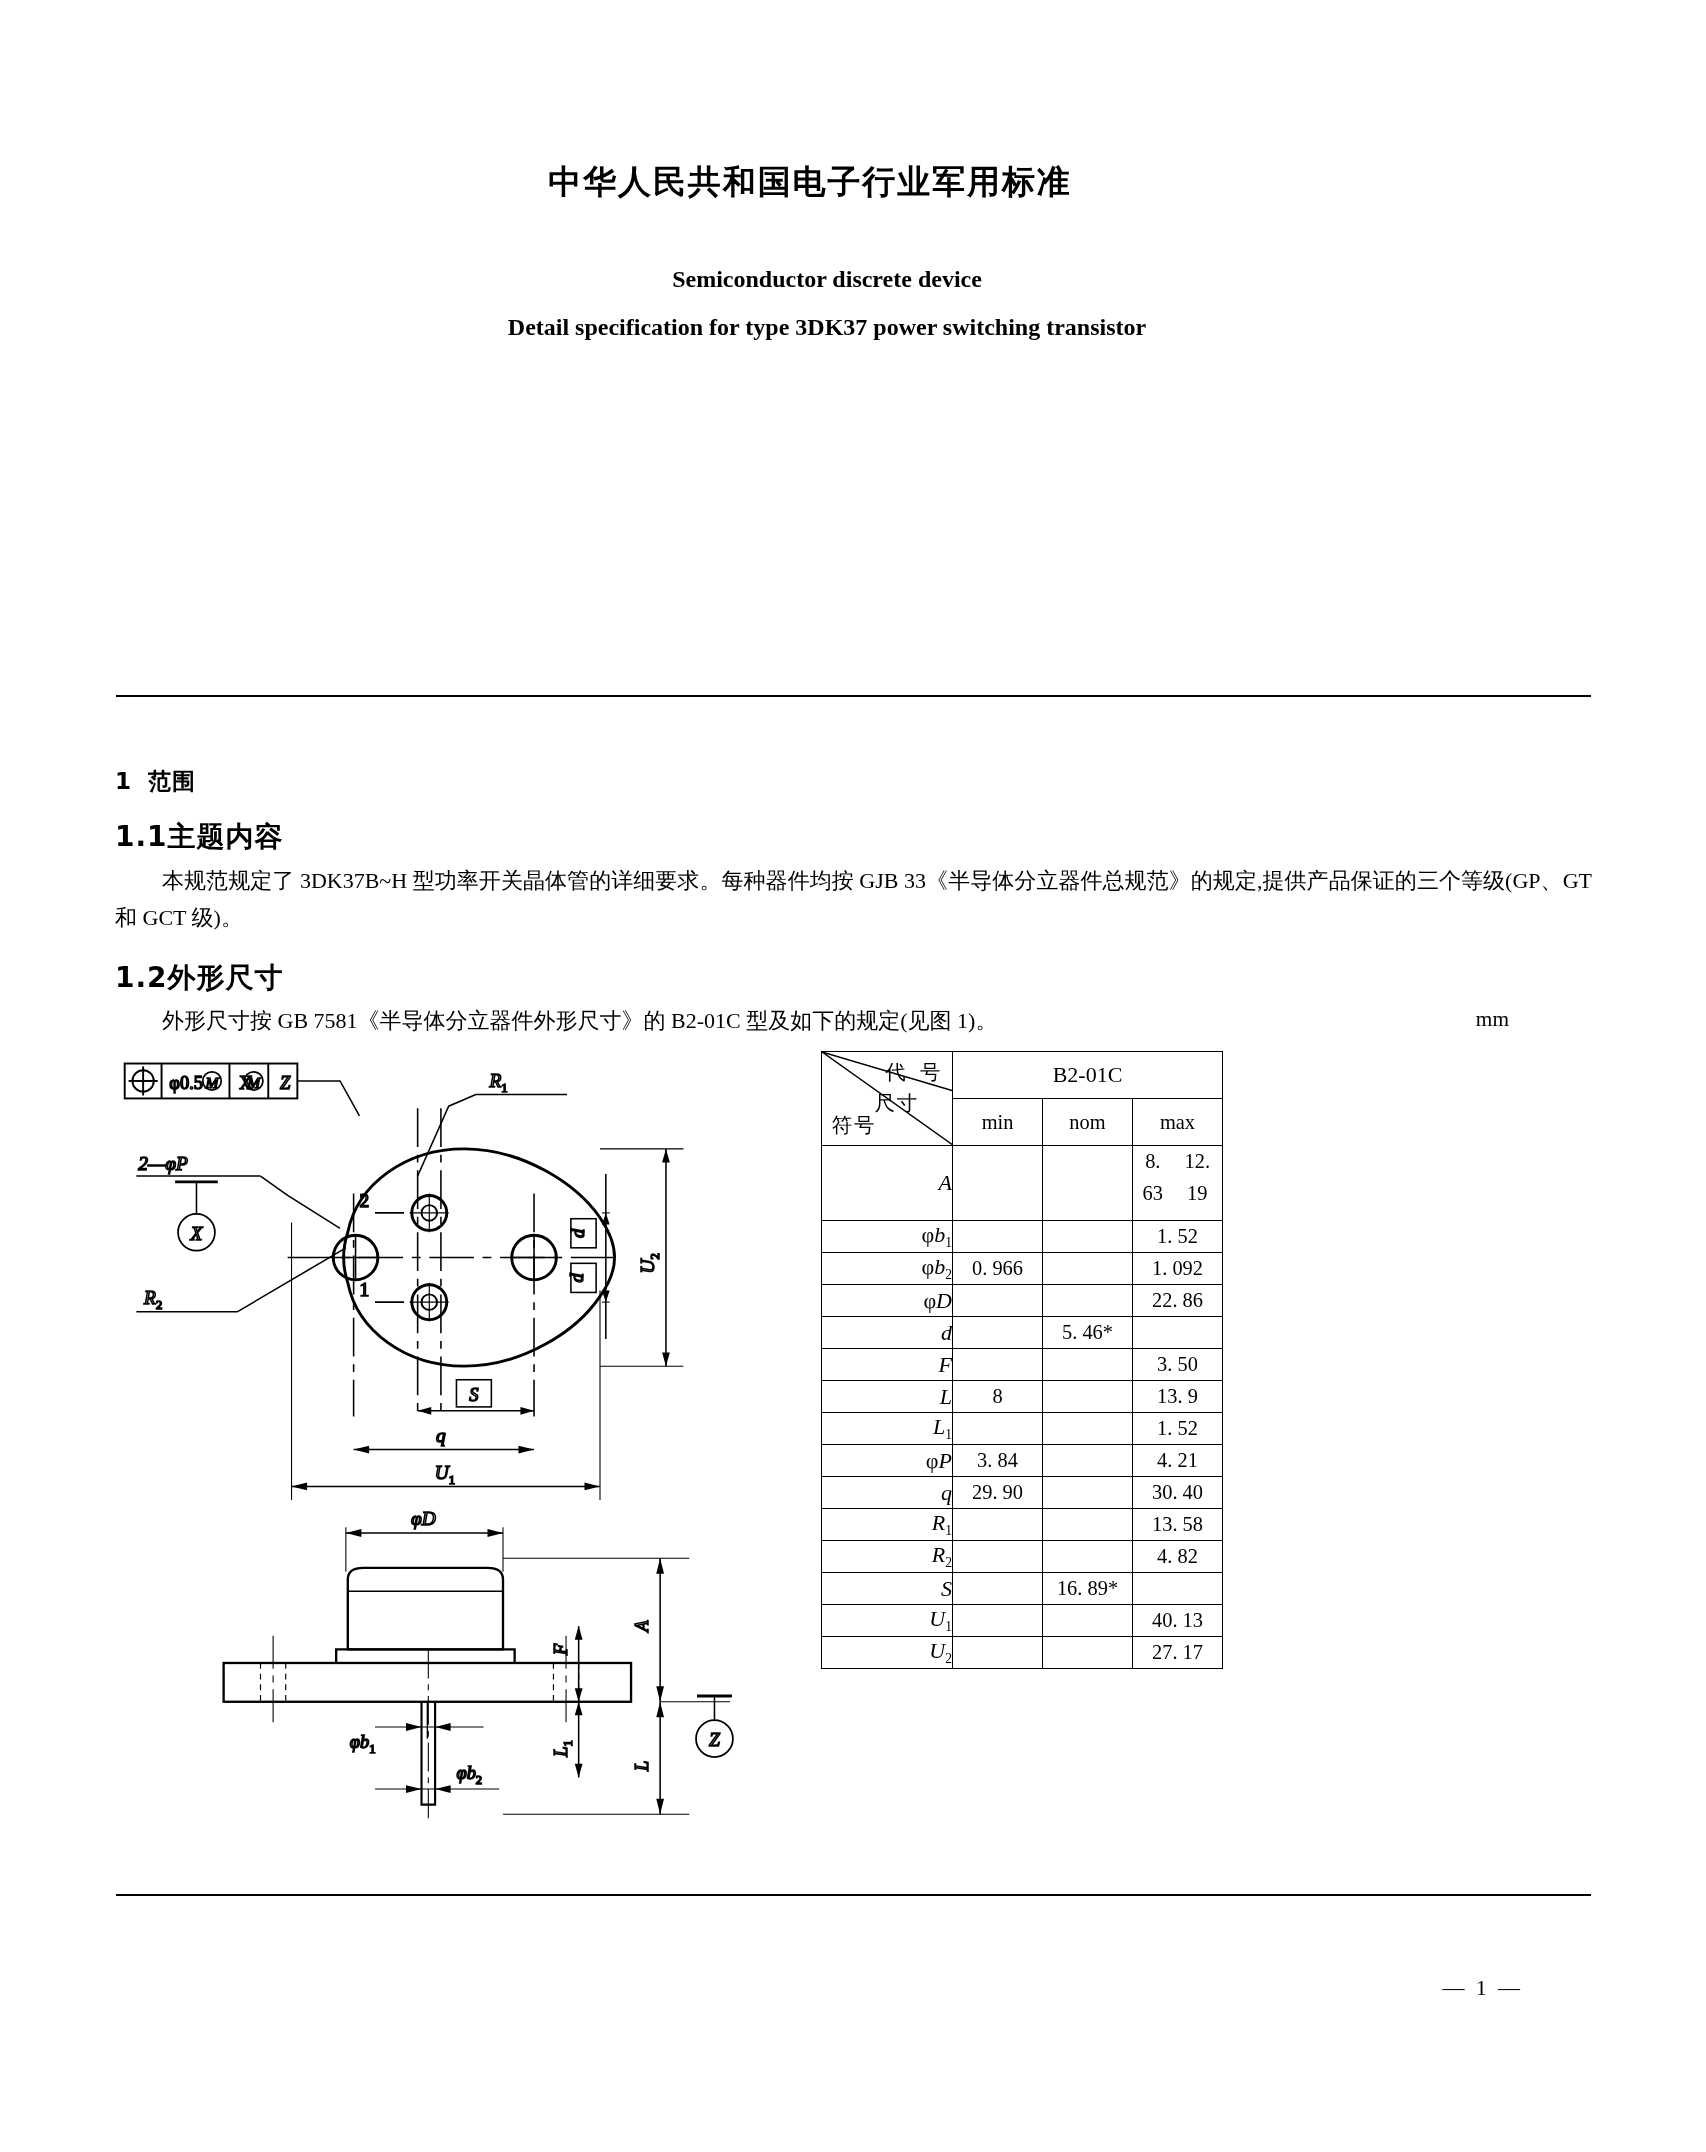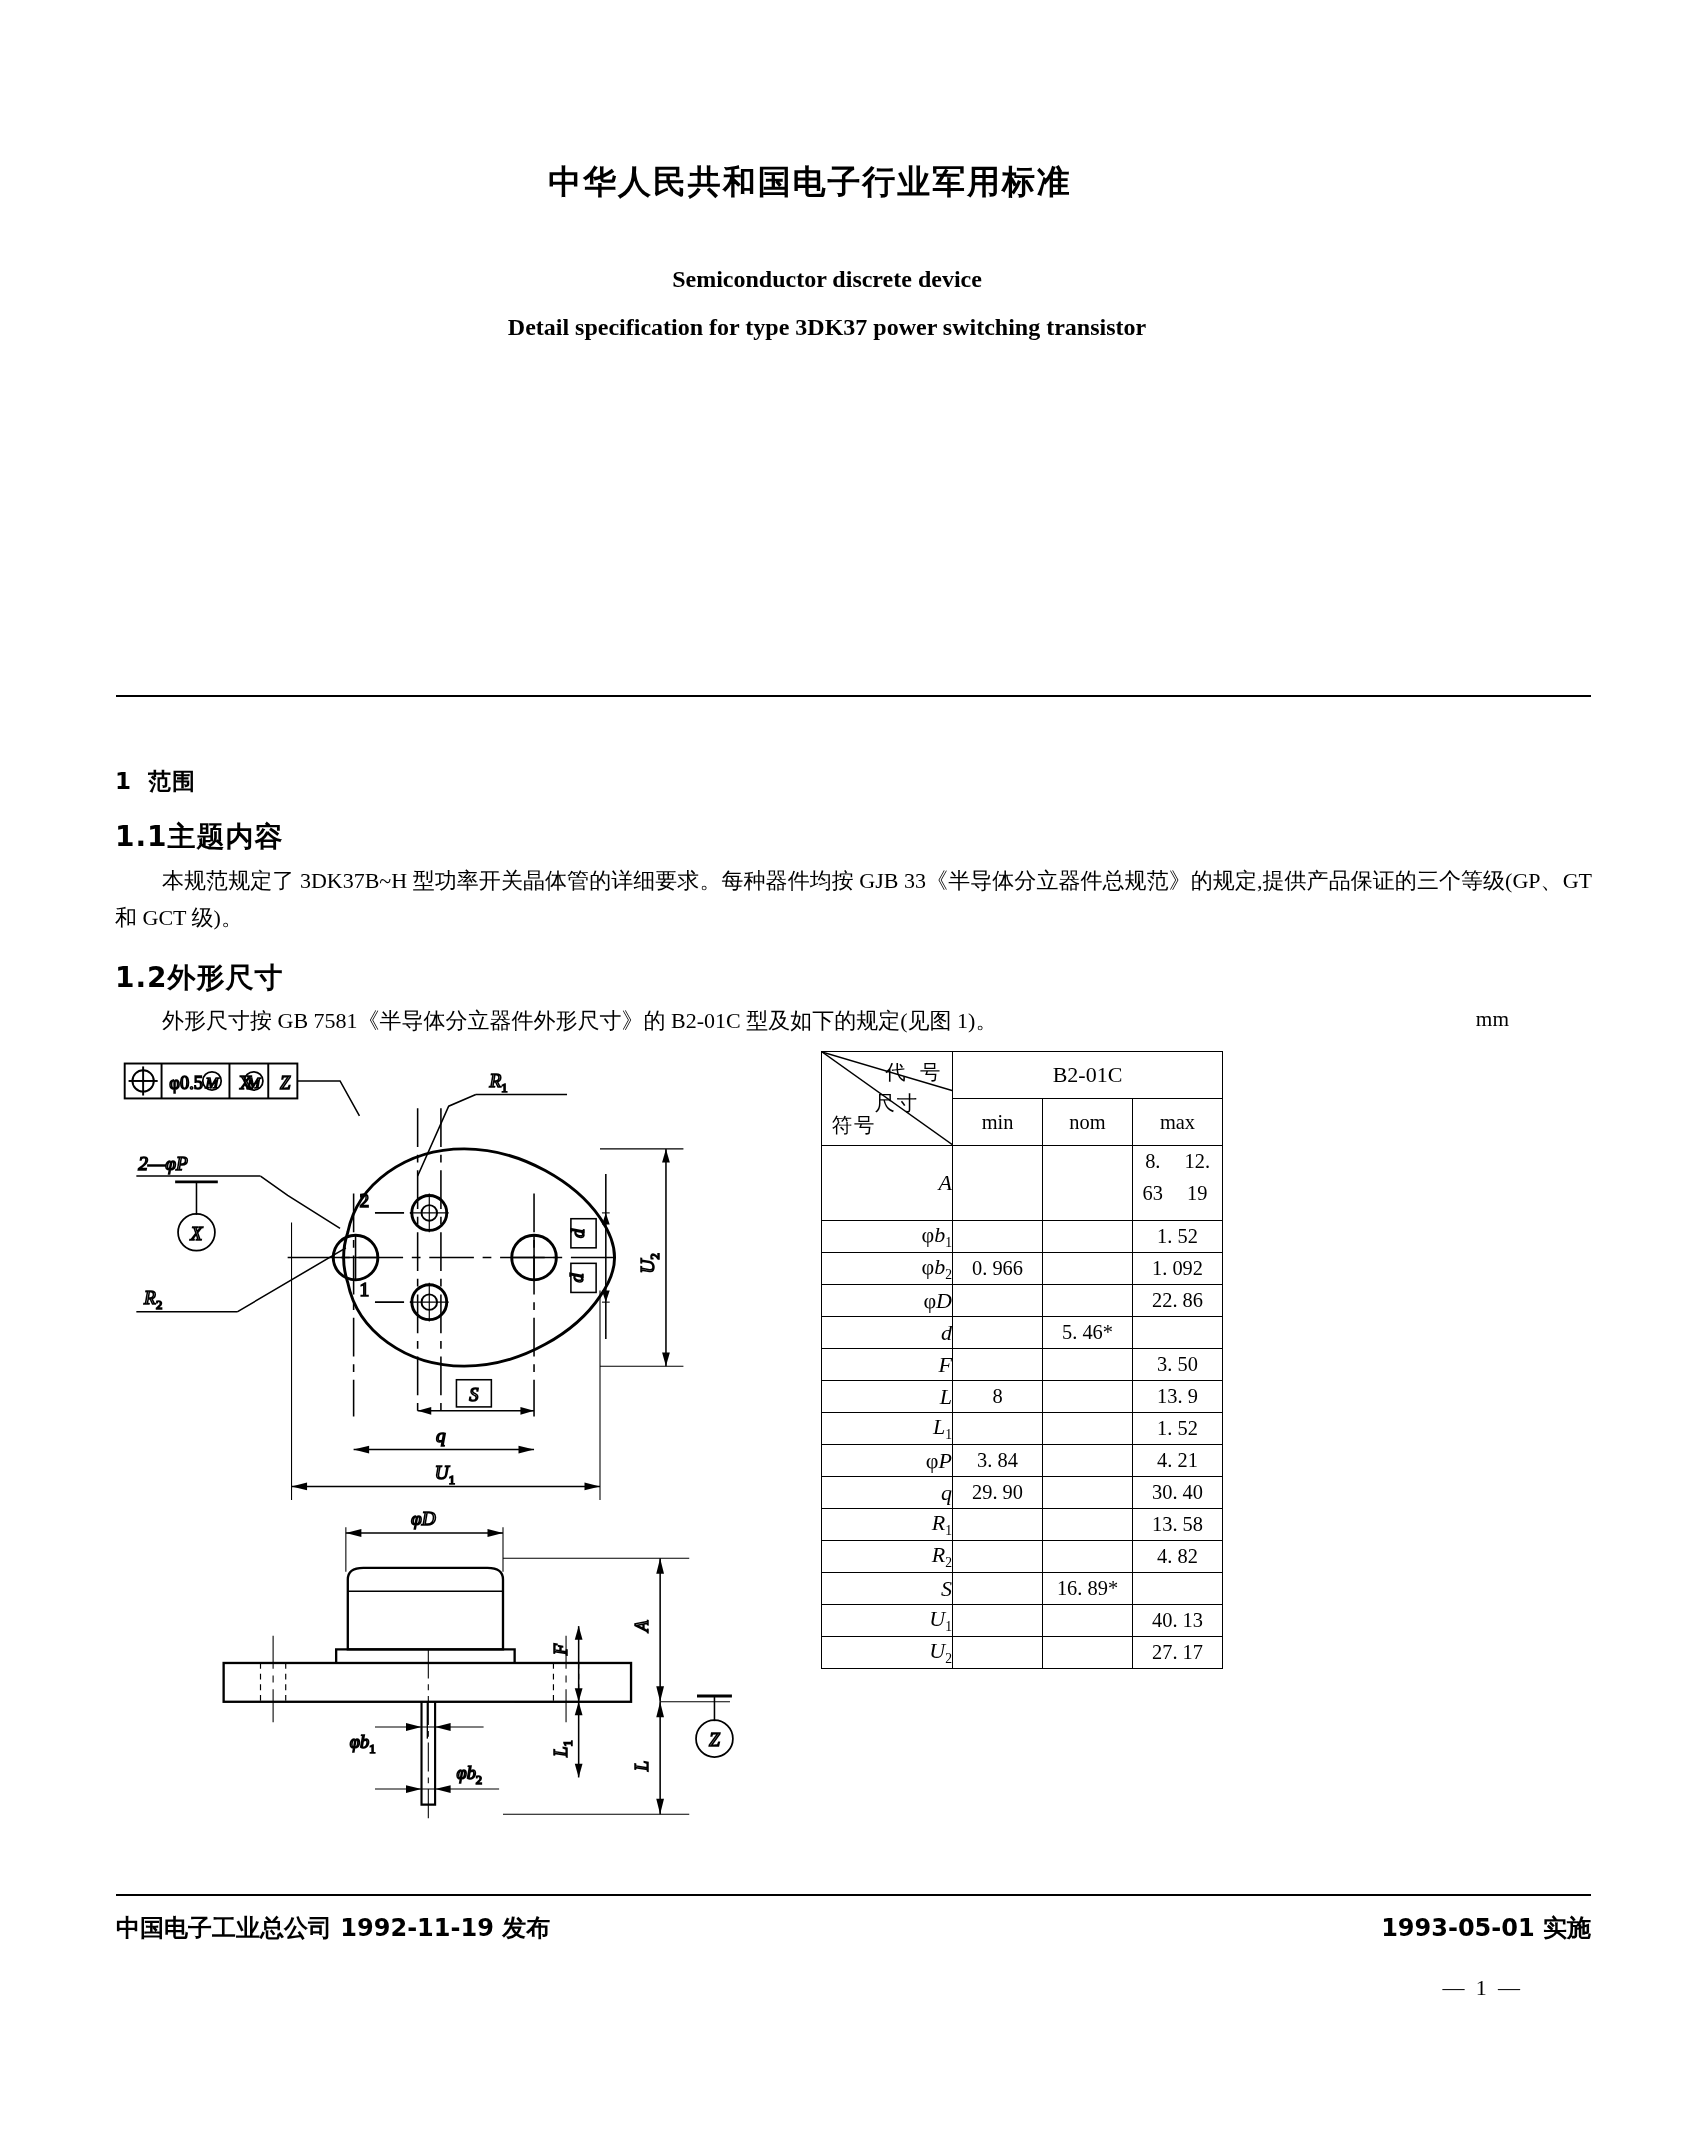--- a/index.html
+++ b/index.html
@@ -479,20 +479,16 @@
             <td class="colv"></td>
             <td class="colv">27. 17</td>
           </tr>
         </tbody>
     </table>
 
   </div>
 
   <div class="rule-bot"></div>
 
-  <div class="footer">
-    <span>中国电子工业总公司 1992-11-19 发布</span>
-    <span>1993-05-01 实施</span>
-  </div>
   <div class="pageno">— 1 —</div>
 
 </div>
 
 
 </body></html>

